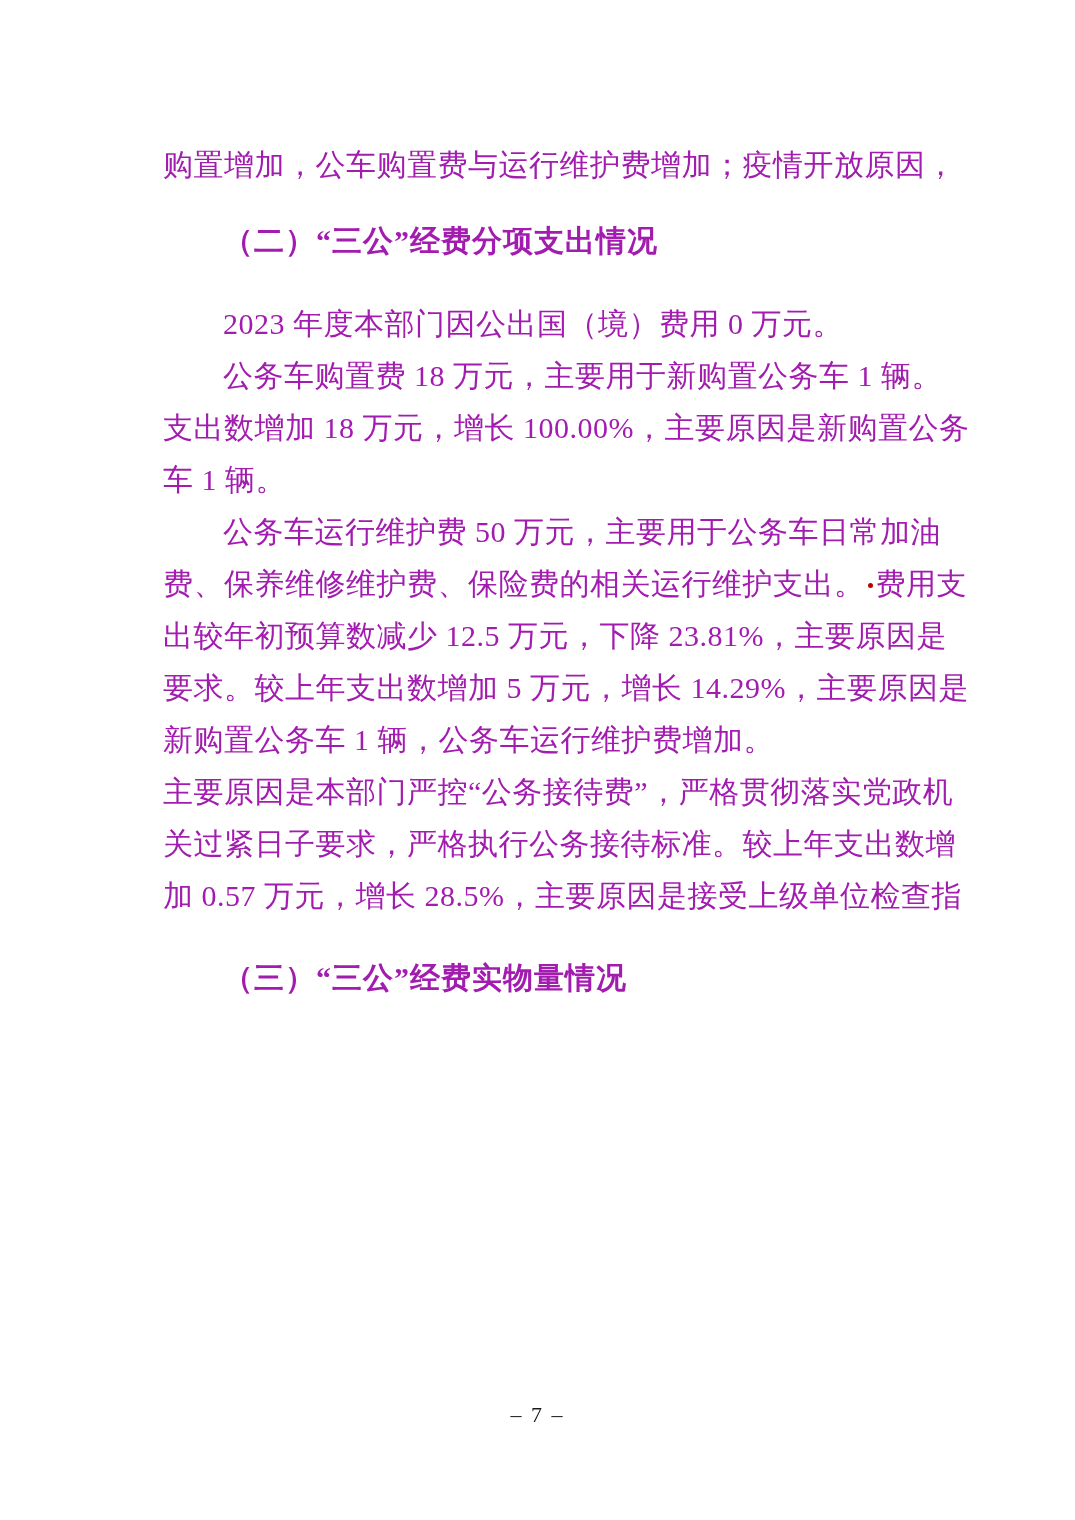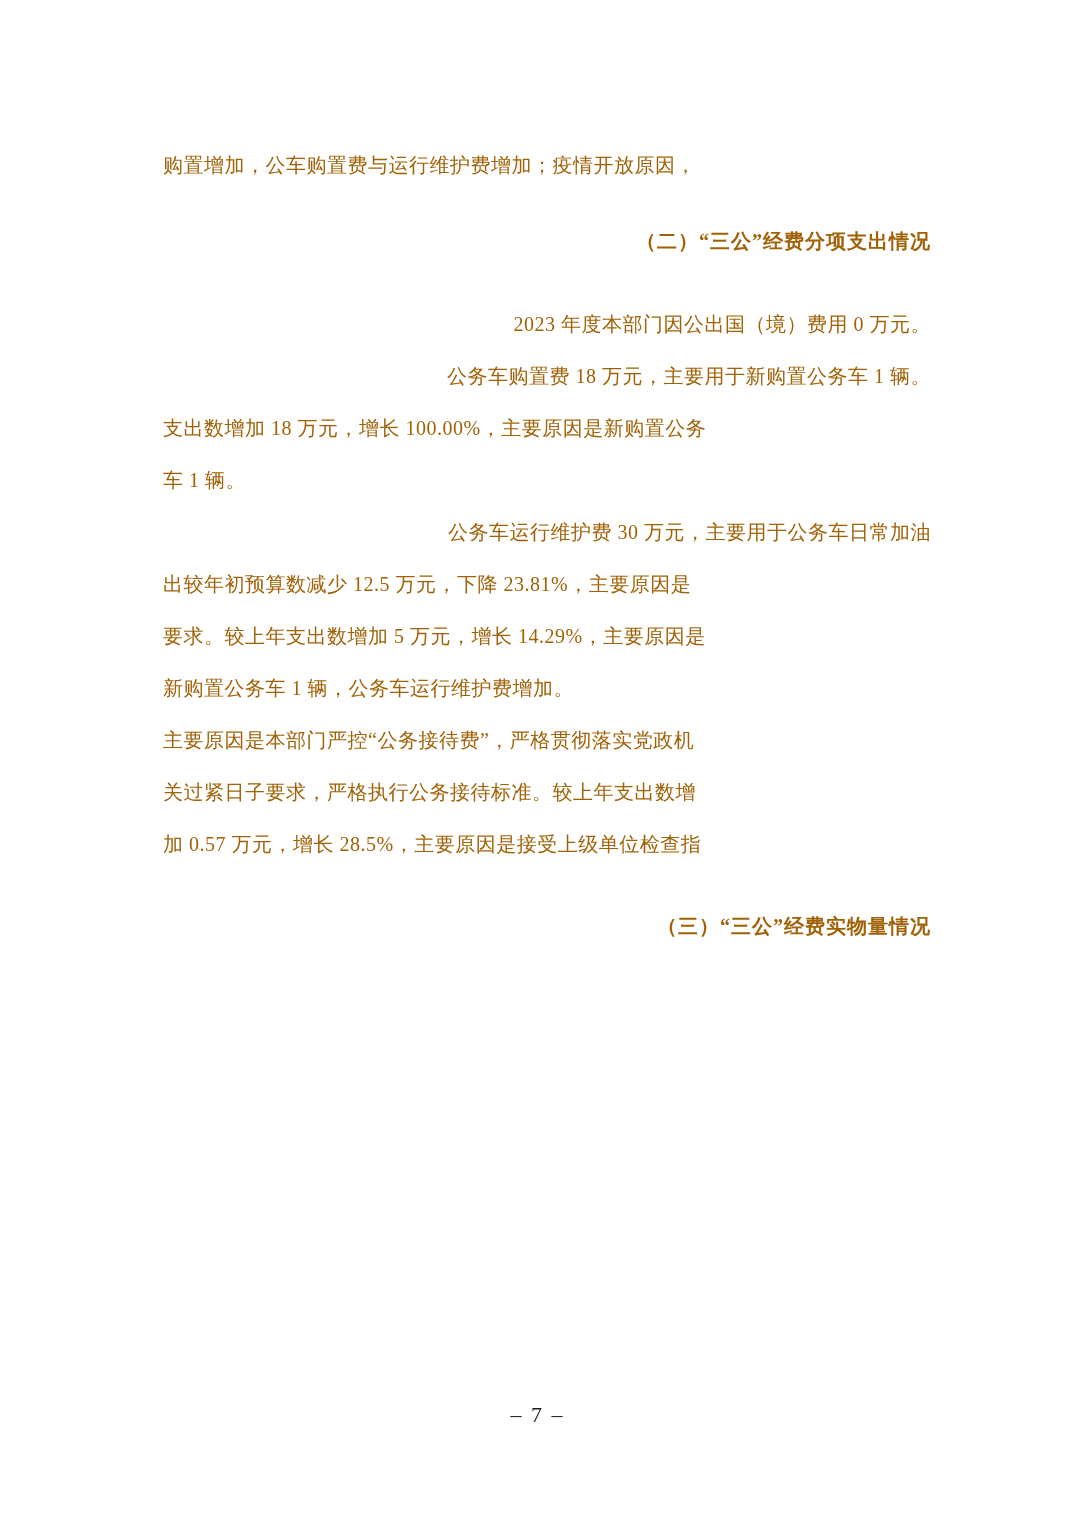--- a/index.html
+++ b/index.html
@@ -17,28 +17,27 @@
   }
   .content {
     position: absolute;
     left: 163px;
     top: 139px;
     width: 768px;
   }
   .line {
     height: 52px;
     line-height: 52px;
-    font-size: 20px;
-    color: #a16207;
+    font-size: 30px;
+    color: #a21caf;
     white-space: nowrap;
     letter-spacing: 0.5px;
   }
   .line.indent {
     padding-left: 60px;
-    text-align: right;
   }
   .line.heading {
     font-weight: 700;
     margin-top: 24px;
     margin-bottom: 31px;
     letter-spacing: 1px;
   }
   .line.heading:last-child {
     margin-top: 30px;
     margin-bottom: 0;
@@ -66,21 +65,22 @@
 <body>
 
 <div class="page">
   <div class="content">
       <div class="line body"><span>购置增加，公车购置费与运行维护费增加；疫情开放原因，</span></div>
       <div class="line heading indent"><span>（二）“三公”经费分项支出情况</span></div>
       <div class="line body indent"><span>2023 年度本部门因公出国（境）费用 0 万元。</span></div>
       <div class="line body indent"><span>公务车购置费 18 万元，主要用于新购置公务车 1 辆。</span></div>
       <div class="line body"><span>支出数增加 18 万元，增长 100.00%，主要原因是新购置公务</span></div>
       <div class="line body"><span>车 1 辆。</span></div>
-      <div class="line body indent"><span>公务车运行维护费 30 万元，主要用于公务车日常加油</span></div>
+      <div class="line body indent"><span>公务车运行维护费 50 万元，主要用于公务车日常加油</span></div>
+      <div class="line body"><span>费、保养维修维护费、保险费的相关运行维护支出。</span><span class="dot-mark" style="background: rgb(192, 0, 0);"></span><span>费用支</span></div>
       <div class="line body"><span>出较年初预算数减少 12.5 万元，下降 23.81%，主要原因是</span></div>
       <div class="line body"><span>要求。较上年支出数增加 5 万元，增长 14.29%，主要原因是</span></div>
       <div class="line body"><span>新购置公务车 1 辆，公务车运行维护费增加。</span></div>
       <div class="line body"><span>主要原因是本部门严控“公务接待费”，严格贯彻落实党政机</span></div>
       <div class="line body"><span>关过紧日子要求，严格执行公务接待标准。较上年支出数增</span></div>
       <div class="line body"><span>加 0.57 万元，增长 28.5%，主要原因是接受上级单位检查指</span></div>
       <div class="line heading indent"><span>（三）“三公”经费实物量情况</span></div>
     </div>
   <div class="page-number">– 7 –</div>
 </div>

